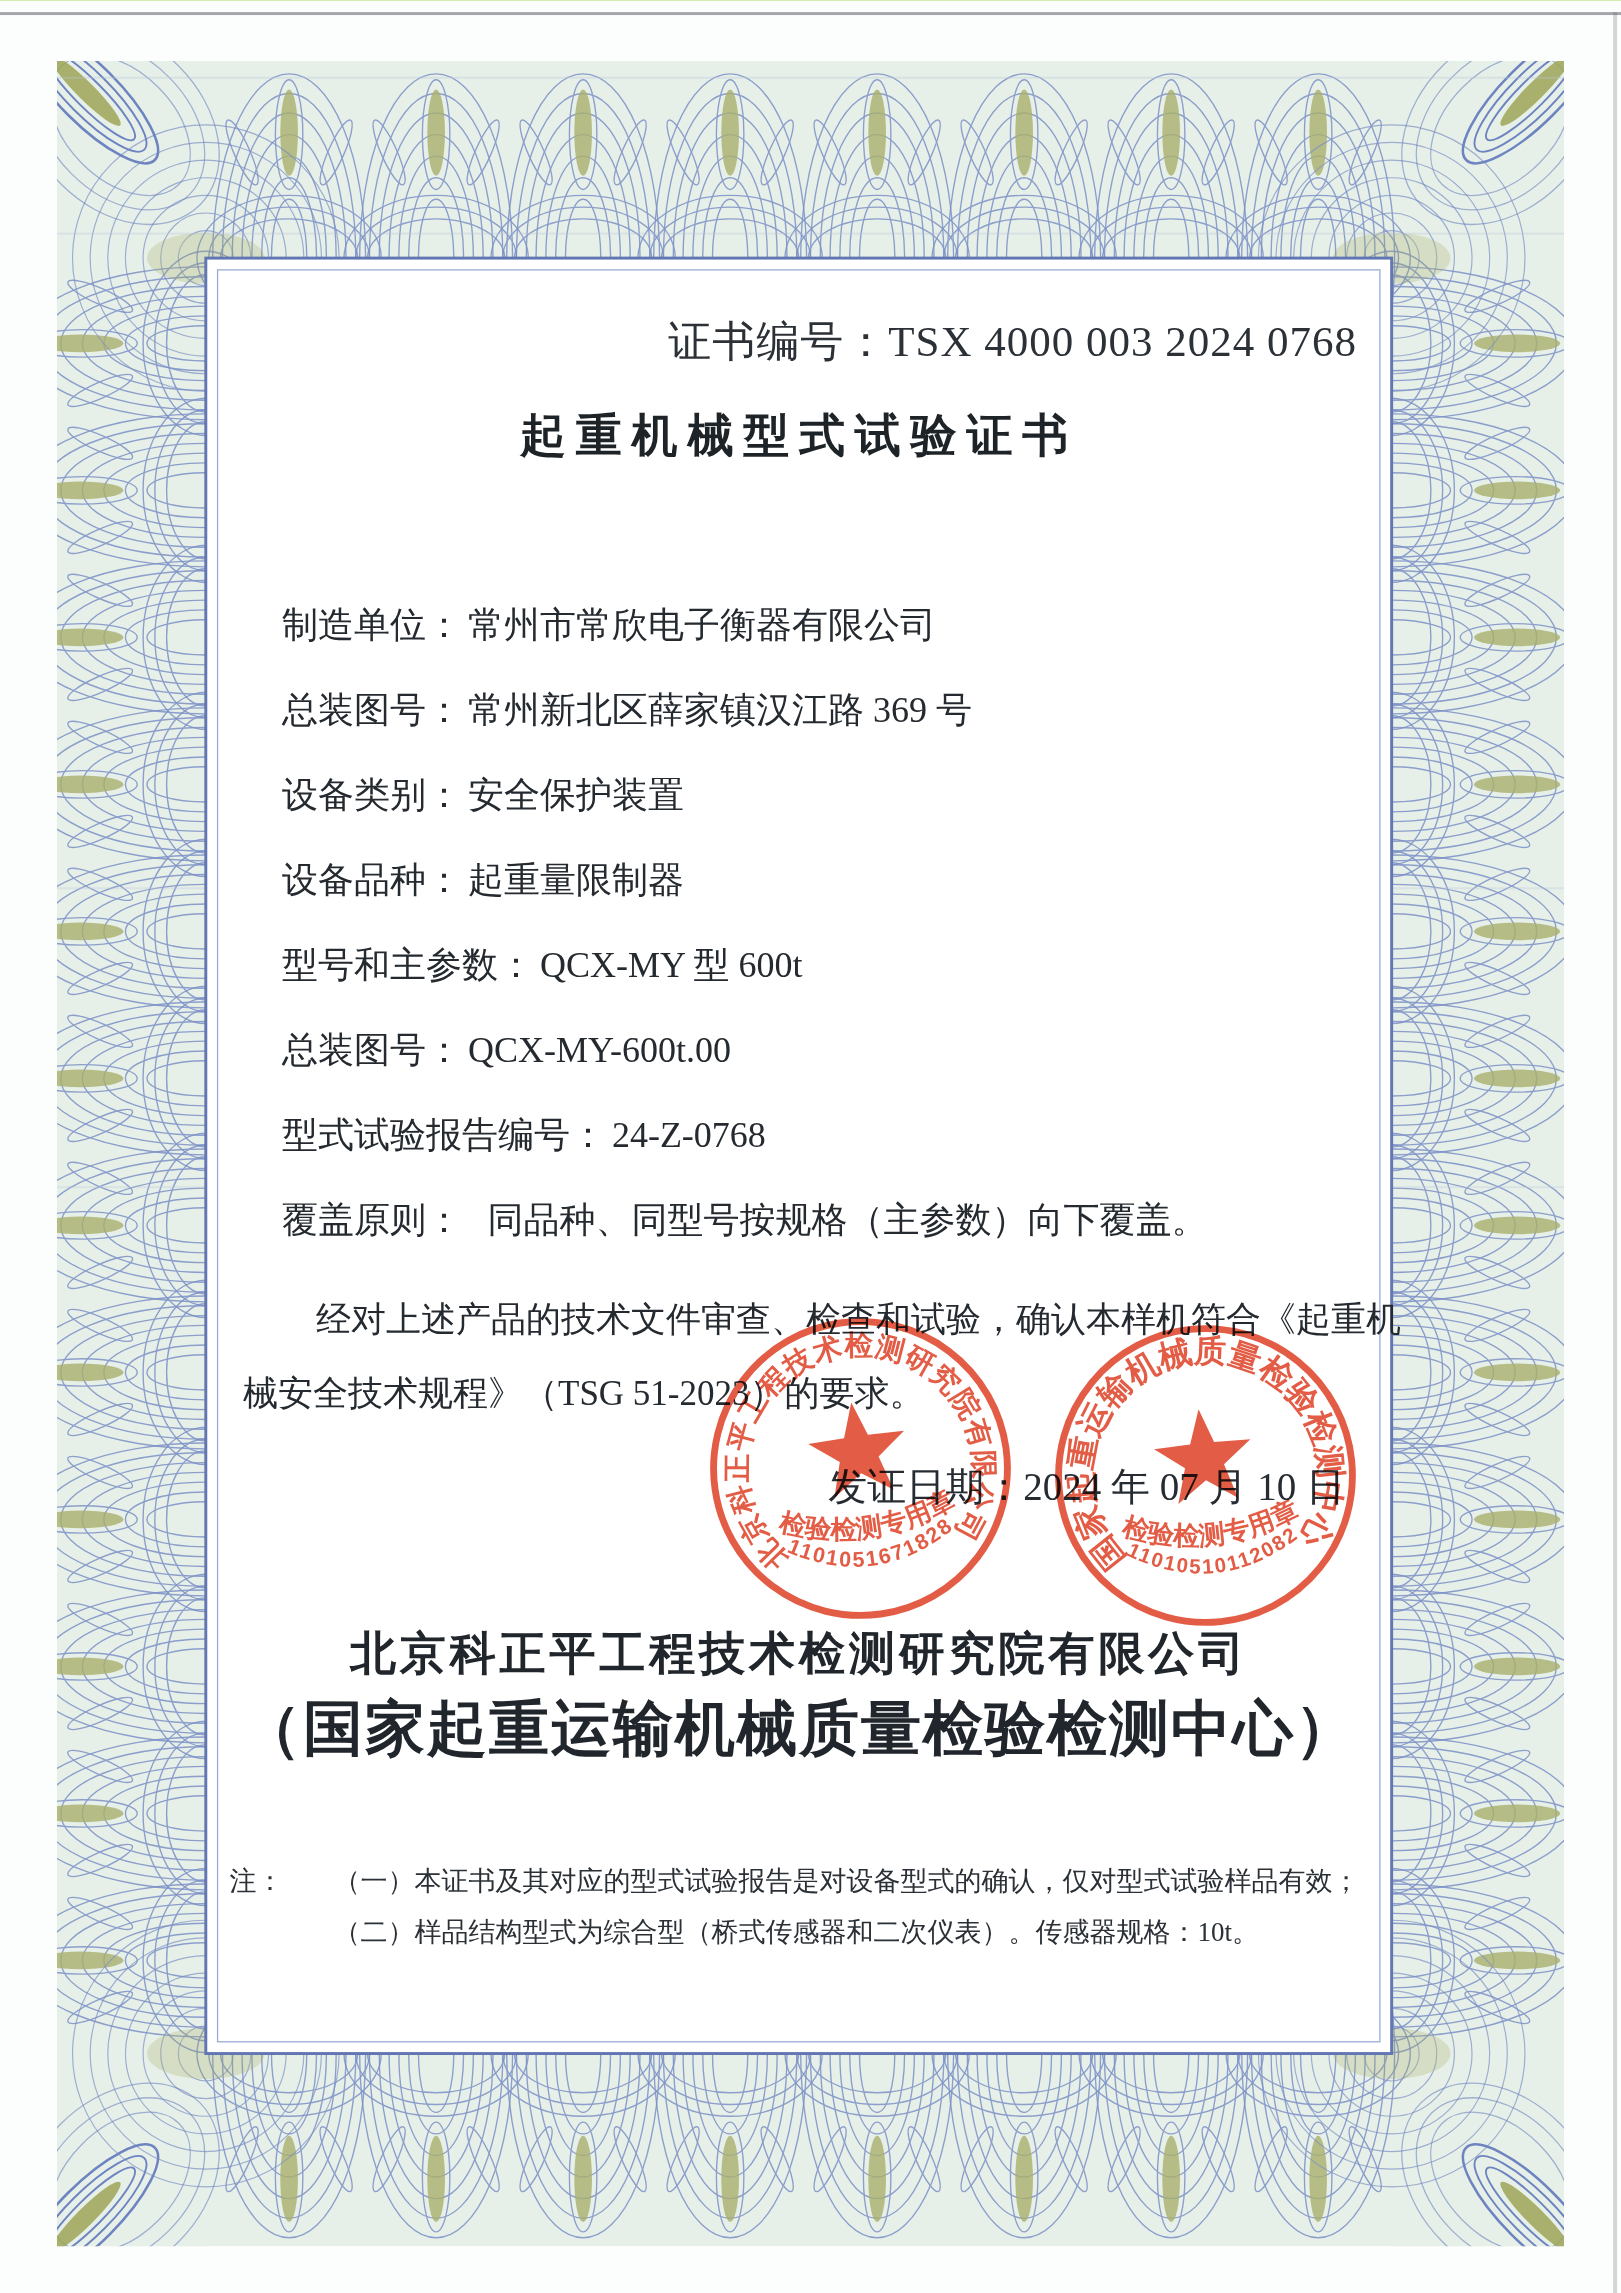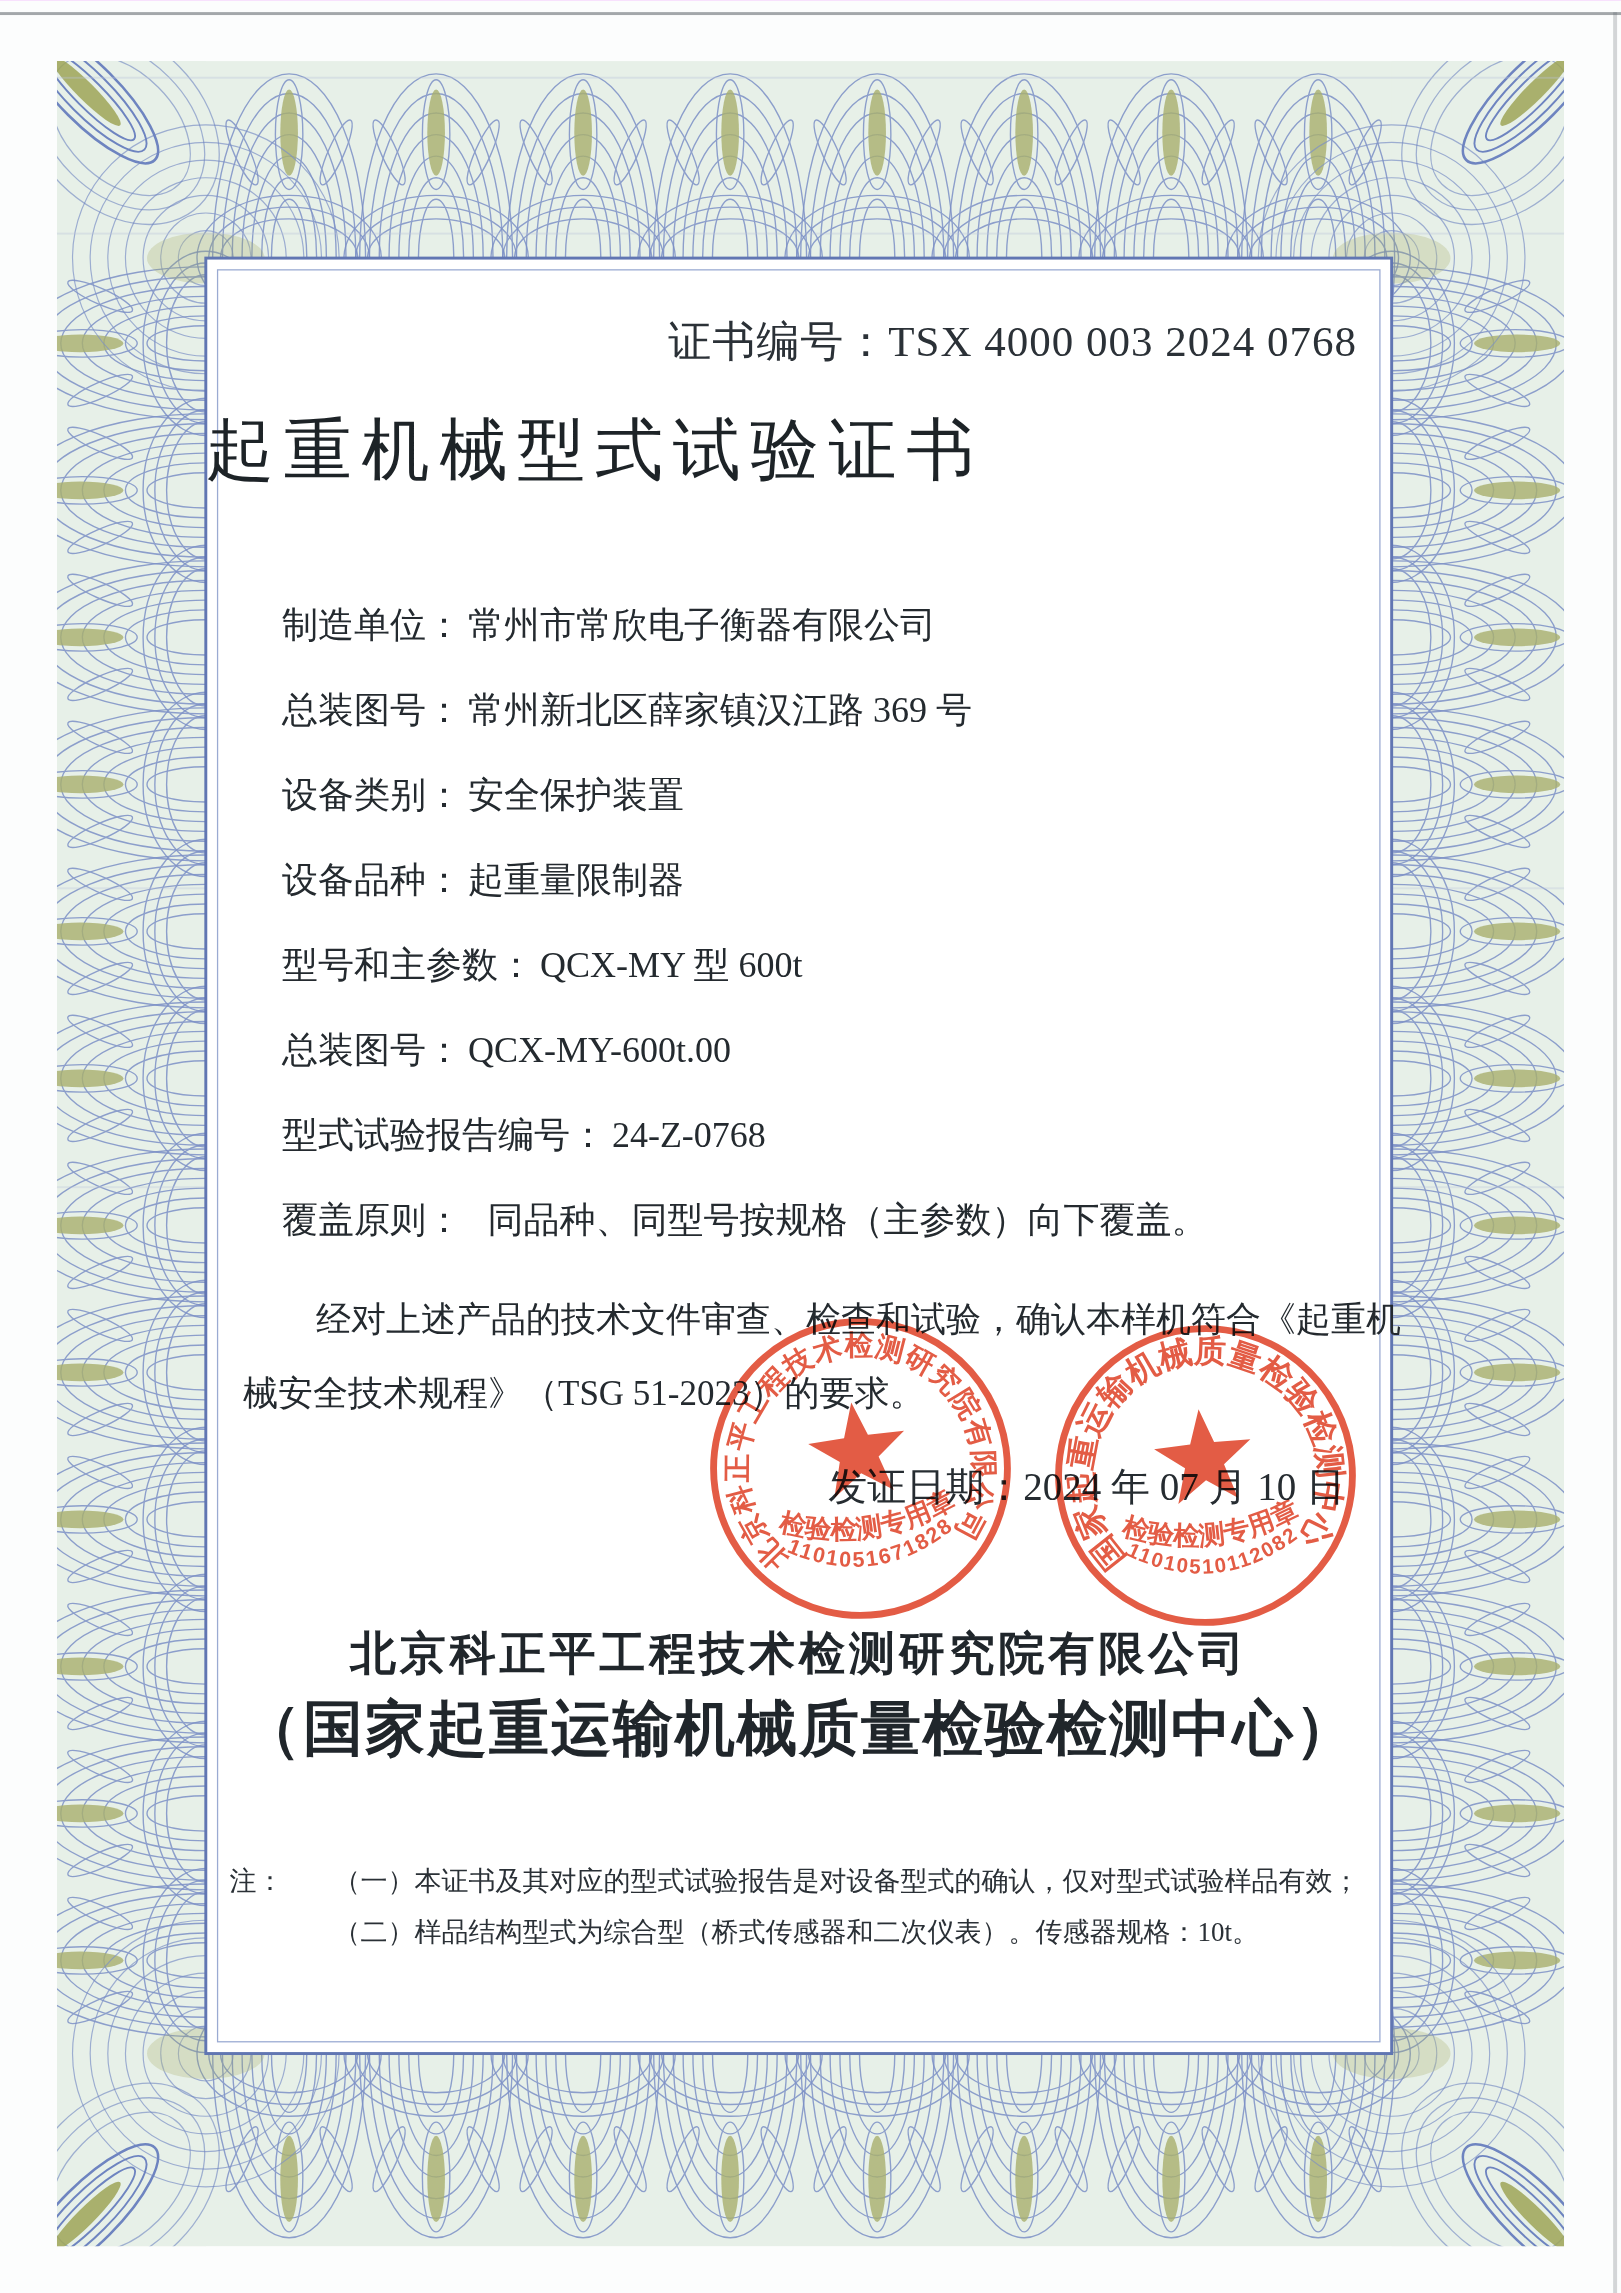--- a/index.html
+++ b/index.html
@@ -1,25 +1,25 @@
 <!DOCTYPE html>
 <html><head>
 <meta charset="utf-8">
 <style>
   html,body{margin:0;padding:0;background:#ffffff;}
-  .page{position:relative;width:1621px;height:2294px;background:#f0abfc;overflow:hidden;
+  .page{position:relative;width:1621px;height:2294px;background:#84cc16;overflow:hidden;
         font-family:"Liberation Serif","DejaVu Serif",serif;color:#23282d;}
   .border-art{position:absolute;left:0;top:0;}
   .content{position:absolute;left:206px;top:258px;width:1186px;height:1796px;}
 
   .cert-no{position:absolute;top:55px;right:35px;font-size:43px;letter-spacing:1px;
            white-space:nowrap;color:#2b3137;}
-  .title{position:absolute;top:147px;left:0;right:0;margin:0;text-align:left;
-         font-family:"Liberation Sans","DejaVu Sans",sans-serif;font-weight:400;
-         font-size:68px;letter-spacing:9.8px;color:#1d2327;}
+  .title{position:absolute;top:147px;left:0;right:0;margin:0;text-align:center;
+         font-family:"Liberation Sans","DejaVu Sans",sans-serif;font-weight:700;
+         font-size:46px;letter-spacing:9.8px;color:#1d2327;}
 
   .fields{position:absolute;top:345px;left:76px;right:23.5px;}
   .field{height:85px;font-size:36px;line-height:45px;white-space:nowrap;color:#242a2f;}
   .field .fvalue{margin-left:5.9px;}
   .field.wide-gap .fvalue{margin-left:25.5px;text-align:center;}
 
   .statement{position:absolute;top:1025px;left:37px;right:15.7px;font-size:35px;
              line-height:74px;color:#242a2f;}
   .statement div{white-space:nowrap;}
   .statement .l1{padding-left:73px;}

